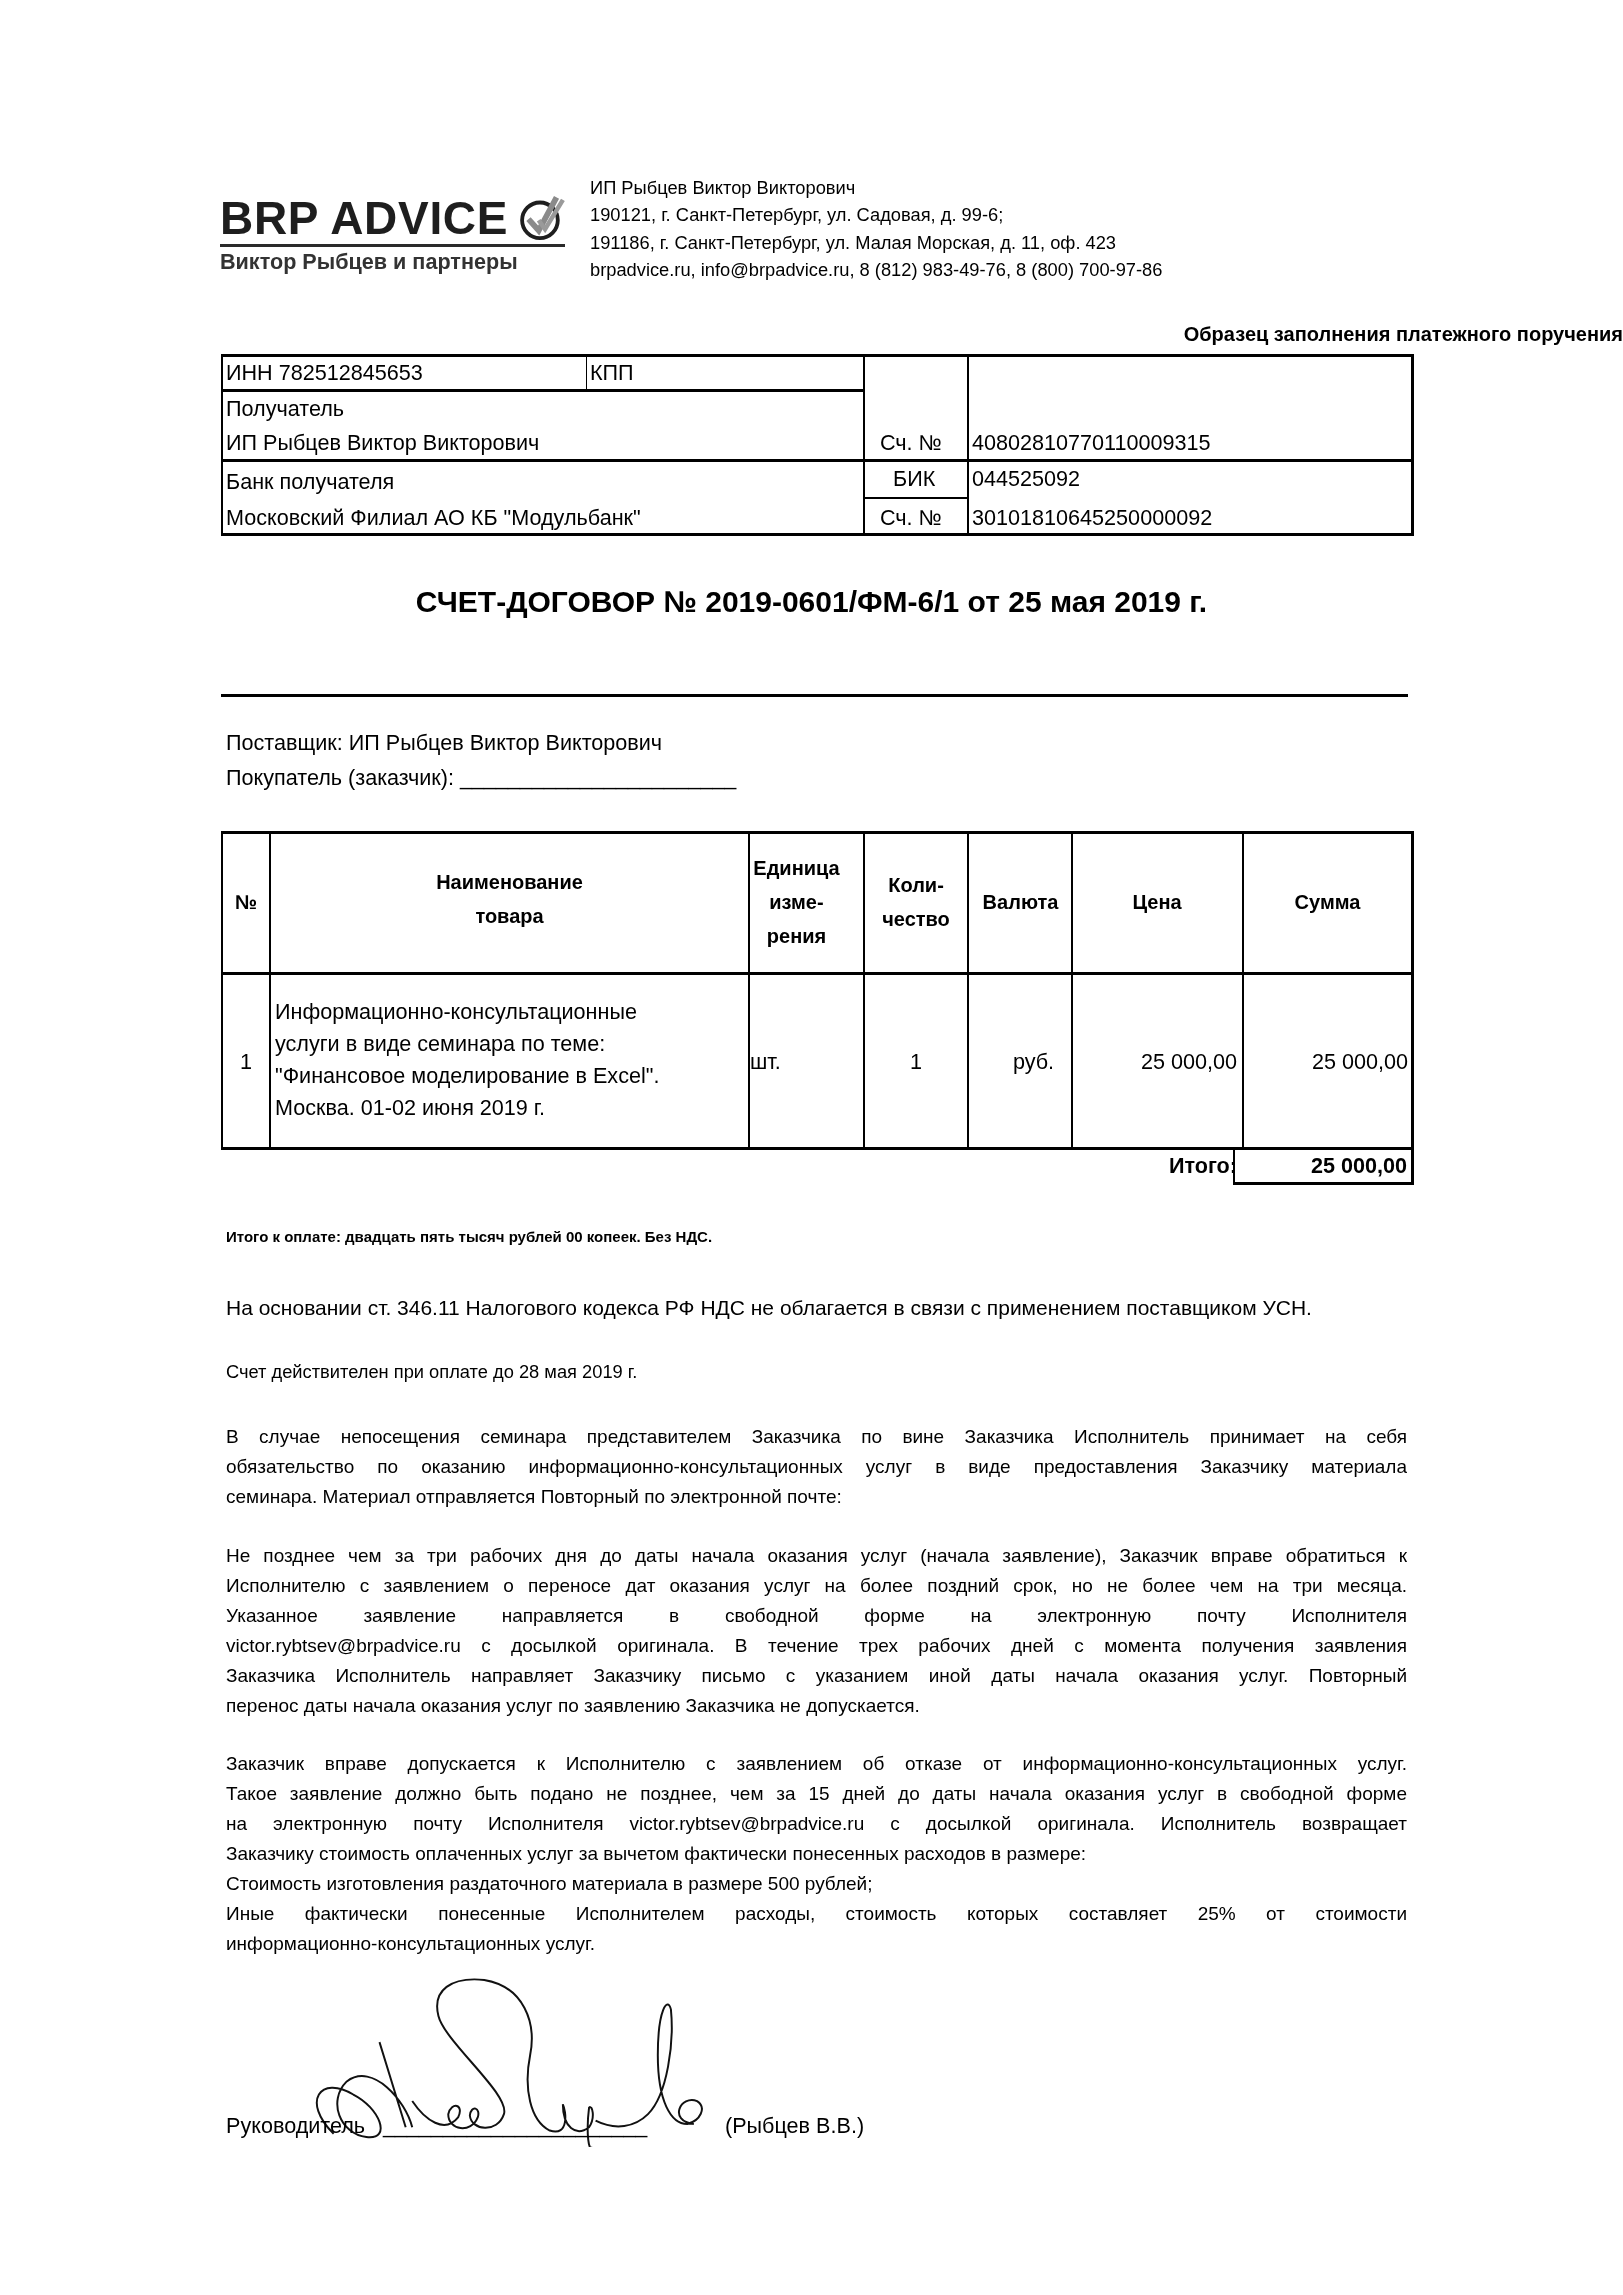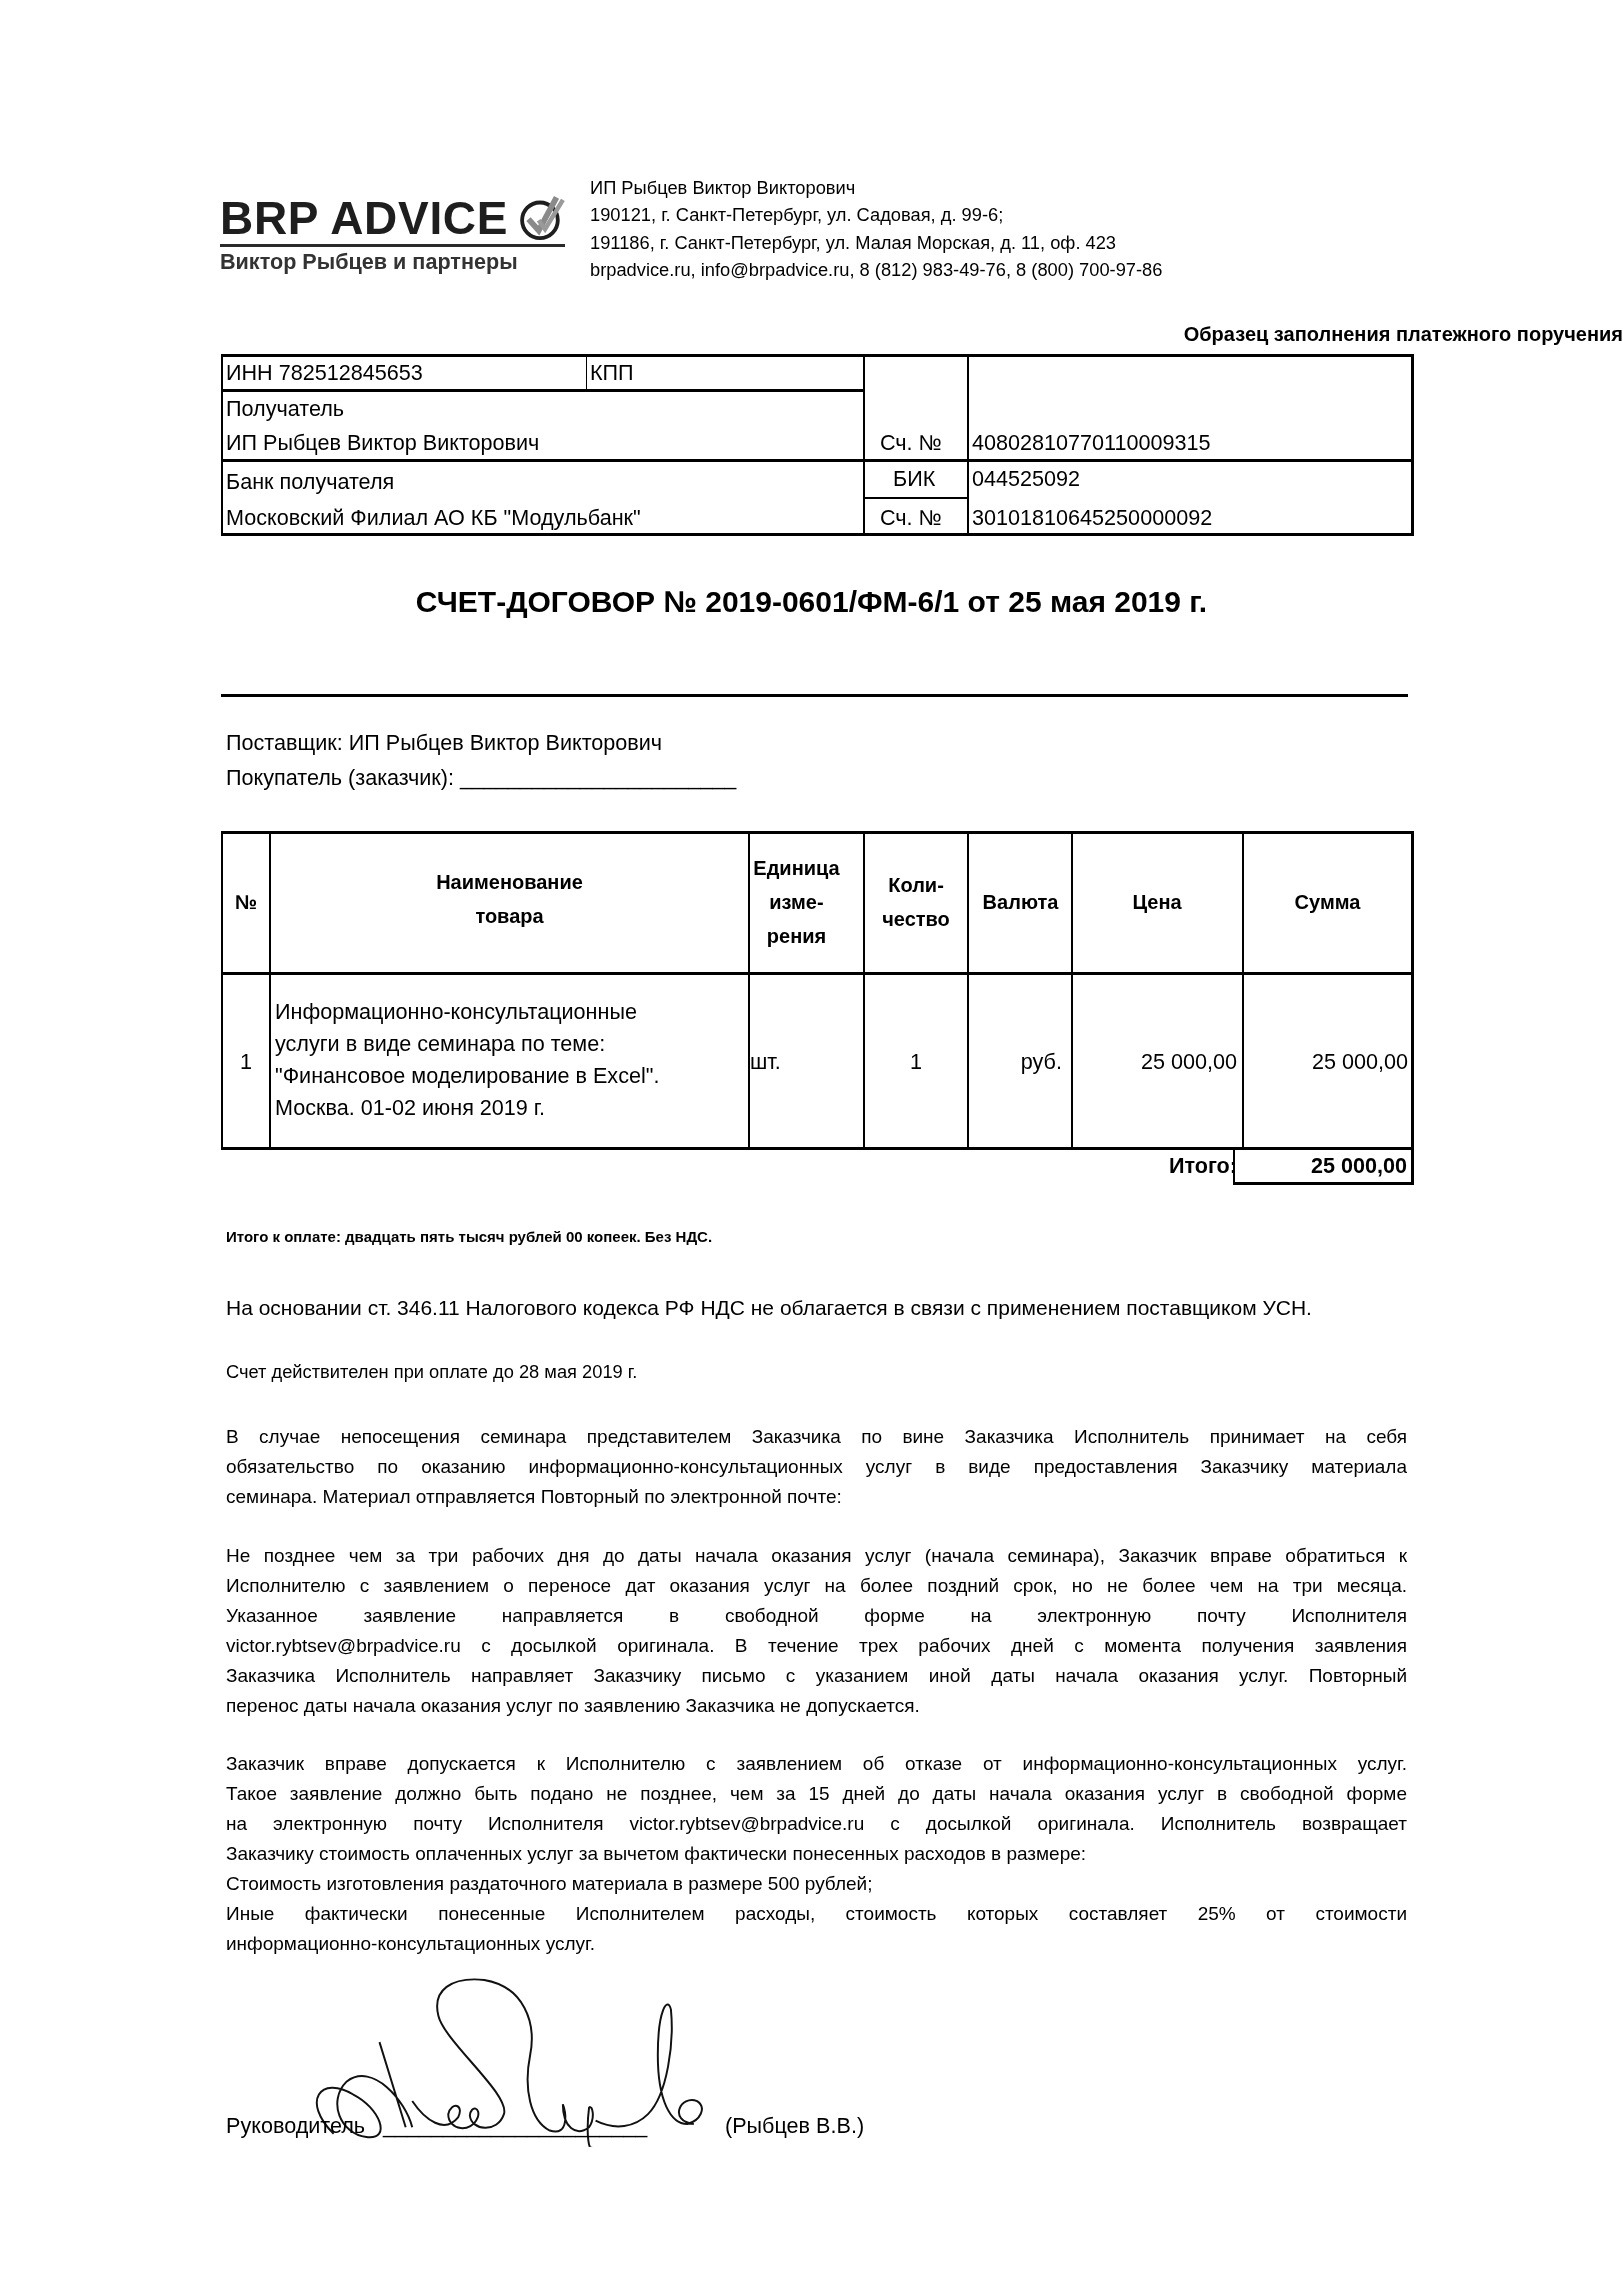--- a/index.html
+++ b/index.html
@@ -114,21 +114,21 @@
   <div>
     <div class="txt gcell" style="left:223px;width:46px;text-align:center;top:1049px">1</div>
     <div class="txt gcell" style="left:275px;top:996px;line-height:32px">
       <div>Информационно-консультационные</div>
       <div>услуги в виде семинара по теме:</div>
       <div>"Финансовое моделирование в Excel".</div>
       <div>Москва. 01-02 июня 2019 г.</div>
     </div>
     <div class="txt gcell" style="left:750px;width:113px;text-align:left;top:1049px">шт.</div>
     <div class="txt gcell" style="left:865px;width:102px;text-align:center;top:1049px">1</div>
-    <div class="txt gcell" style="left:959px;width:103px;text-align:right;top:1049px">руб.</div>
+    <div class="txt gcell" style="left:982px;width:103px;text-align:center;top:1049px">руб.</div>
     <div class="txt gcell" style="left:1073px;width:164px;text-align:right;top:1049px">25 000,00</div>
     <div class="txt gcell" style="left:1244px;width:164px;text-align:right;top:1049px">25 000,00</div>
   </div>
 
   <div class="txt gcell" style="left:1073px;width:164px;text-align:right;top:1153px;font-weight:bold">Итого:</div>
   <div class="b" style="left:1233px;top:1147px;width:2px;height:37px"></div>
   <div class="b" style="left:1233px;top:1182px;width:181px;height:2.6px"></div>
   <div class="b" style="left:1411px;top:1147px;width:2.6px;height:37px"></div>
   <div class="txt gcell" style="left:1237px;width:170px;text-align:right;top:1153px;font-weight:bold">25 000,00</div>
 </div>
@@ -137,21 +137,21 @@
 <div class="abs txt" style="left:226px;top:1296px;font-size:21px">На основании ст. 346.11 Налогового кодекса РФ НДС не облагается в связи с применением поставщиком УСН.</div>
 <div class="abs txt" style="left:226px;top:1361px;font-size:18.3px">Счет действителен при оплате до 28 мая 2019 г.</div>
 
 <div class="para txt" style="top:1422px">
   <span class="ln">В случае непосещения семинара представителем Заказчика по вине Заказчика Исполнитель принимает на себя</span>
   <span class="ln">обязательство по оказанию информационно-консультационных услуг в виде предоставления Заказчику материала</span>
   <span class="ln last">семинара. Материал отправляется Повторный по электронной почте:</span>
 </div>
 
 <div class="para txt" style="top:1541px">
-  <span class="ln">Не позднее чем за три рабочих дня до даты начала оказания услуг (начала семинара), Заказчик вправе обратиться к</span>
+  <span class="ln">Не позднее чем за три рабочих дня до даты начала оказания услуг (начала заявление), Заказчик вправе обратиться к</span>
   <span class="ln">Исполнителю с заявлением о переносе дат оказания услуг на более поздний срок, но не более чем на три месяца.</span>
   <span class="ln">Указанное заявление направляется в свободной форме на электронную почту Исполнителя</span>
   <span class="ln">victor.rybtsev@brpadvice.ru с досылкой оригинала. В течение трех рабочих дней с момента получения заявления</span>
   <span class="ln">Заказчика Исполнитель направляет Заказчику письмо с указанием иной даты начала оказания услуг. Повторный</span>
   <span class="ln last">перенос даты начала оказания услуг по заявлению Заказчика не допускается.</span>
 </div>
 
 <div class="para txt" style="top:1749px">
   <span class="ln">Заказчик вправе допускается к Исполнителю с заявлением об отказе от информационно-консультационных услуг.</span>
   <span class="ln">Такое заявление должно быть подано не позднее, чем за 15 дней до даты начала оказания услуг в свободной форме</span>

